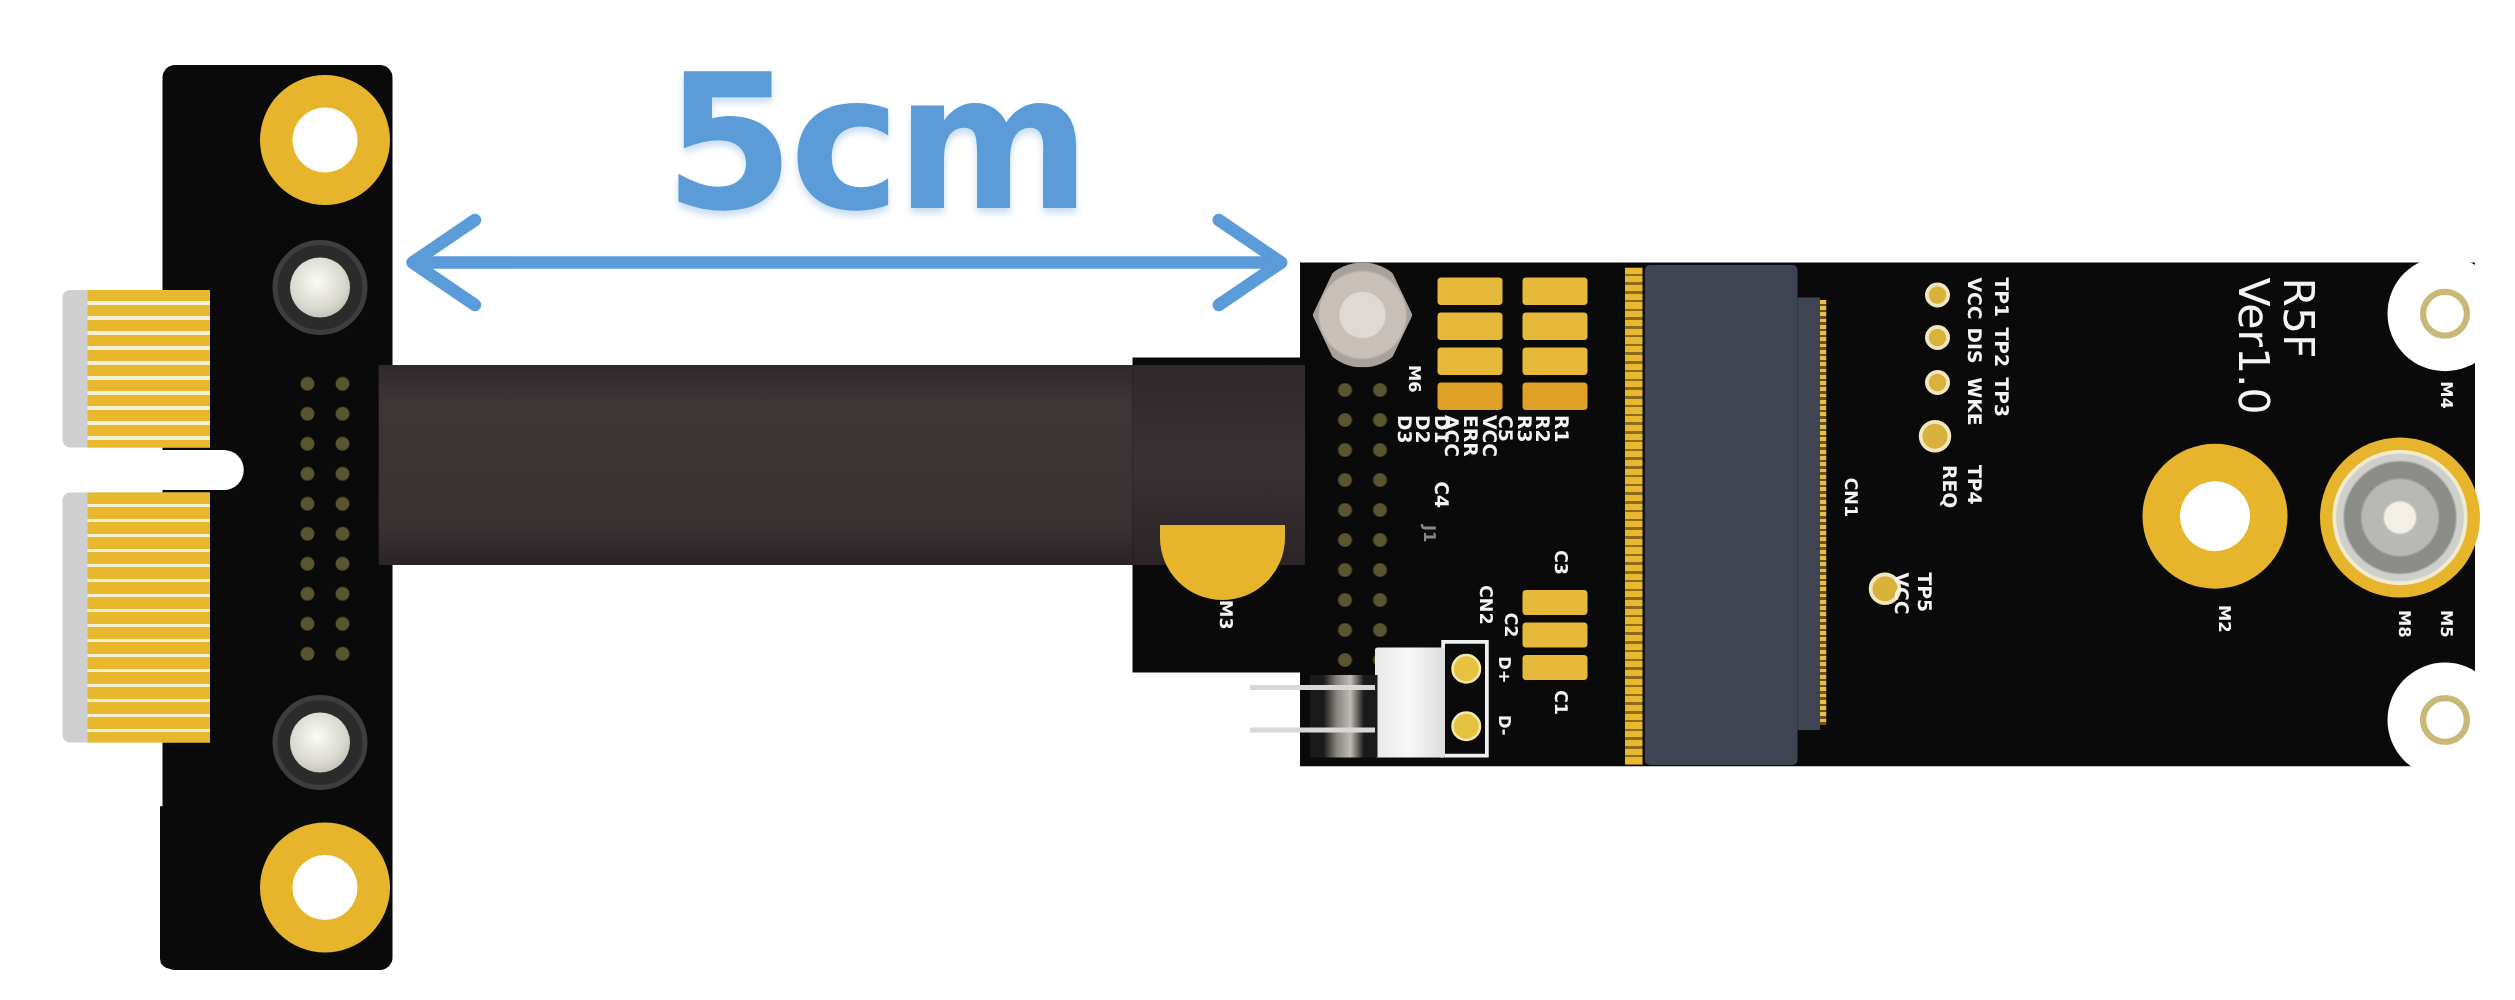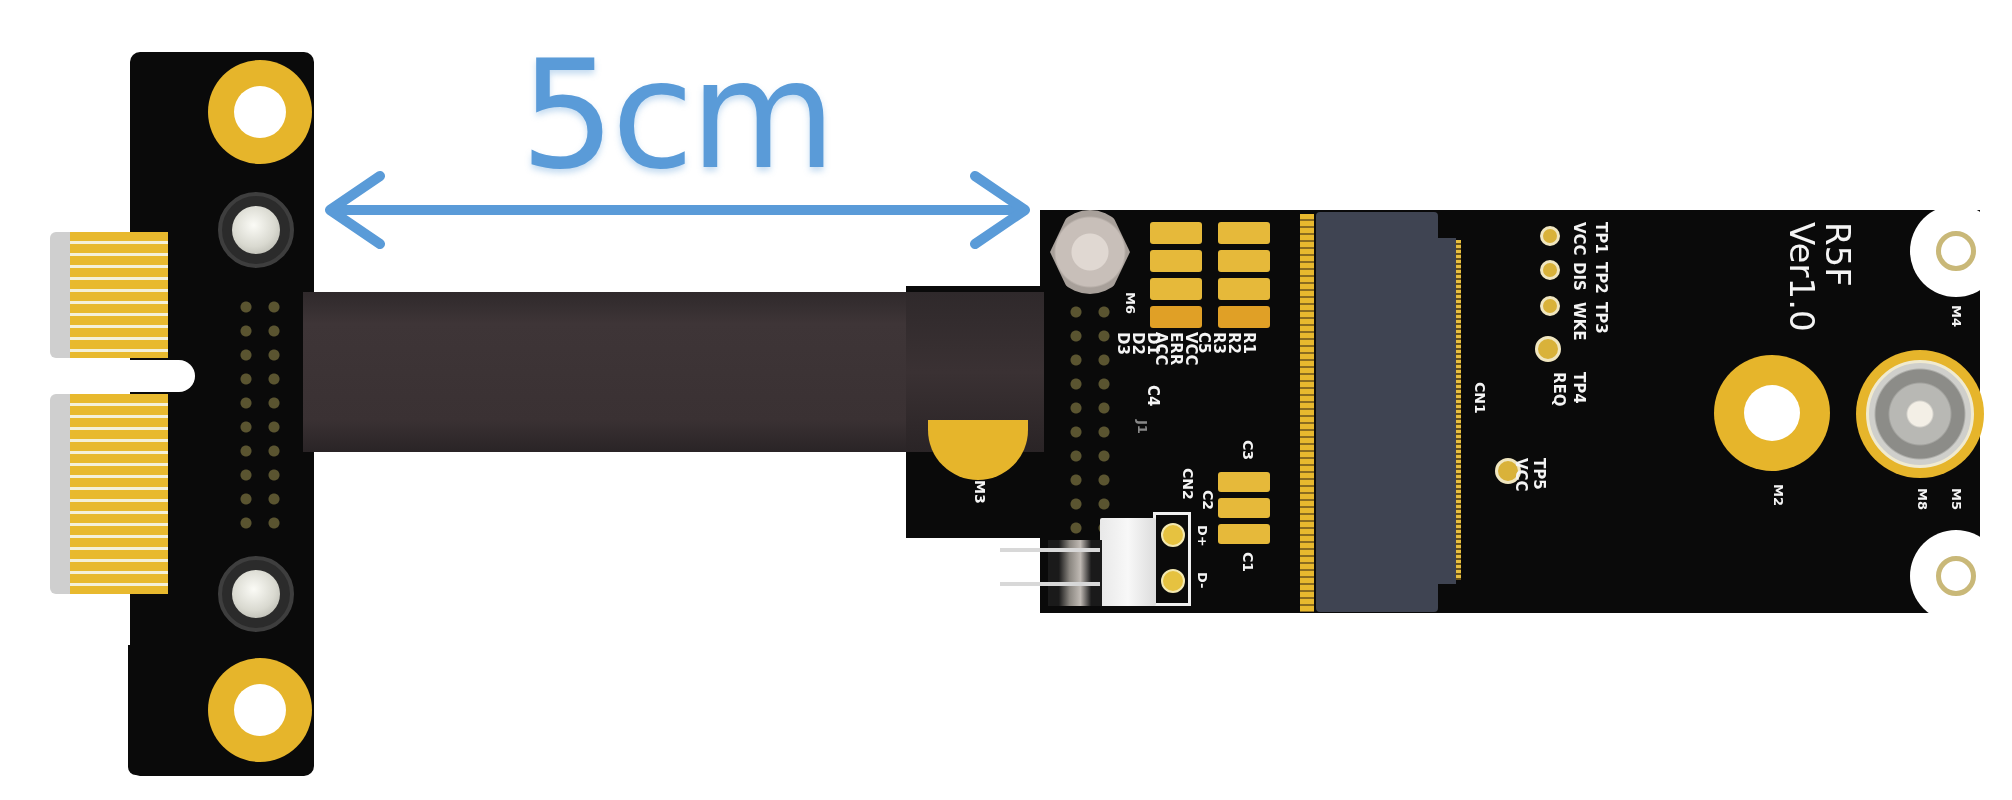--- a/index.html
+++ b/index.html
@@ -7,21 +7,21 @@
   .abs{position:absolute;}
   .pcb{background:#0a0a0a;}
   .ring{position:absolute;border-radius:50%;box-sizing:border-box;}
   .silk{position:absolute;color:#f4f4f4;font-family:"DejaVu Sans",sans-serif;font-weight:bold;white-space:nowrap;transform-origin:left top;transform:rotate(90deg);}
   .pad{position:absolute;background:#e6b93a;border-radius:3px;}
   .tp{position:absolute;width:20px;height:20px;border-radius:50%;background:#d9b23a;border:3px solid #f0e6c0;box-sizing:border-box;}
 </style>
 </head>
 <body>
 
-<div class="abs" style="left:520px;top:40px;width:360px;text-align:left;font-size:150px;font-weight:normal;color:#5a9bd8;font-family:'DejaVu Sans',sans-serif;line-height:150px;letter-spacing:-4px;text-shadow:0 4px 6px rgba(90,155,216,0.35);">5cm</div>
+<div class="abs" style="left:520px;top:40px;width:360px;text-align:center;font-size:150px;font-weight:bold;color:#5a9bd8;font-family:'DejaVu Sans',sans-serif;line-height:150px;letter-spacing:-4px;text-shadow:0 4px 6px rgba(90,155,216,0.35);">5cm</div>
 
 <svg class="abs" style="left:320px;top:170px;" width="715" height="80" viewBox="0 0 715 80">
   <line x1="12" y1="40" x2="703" y2="40" stroke="#5a9bd8" stroke-width="10" stroke-linecap="round"></line>
   <polyline points="60,6 10,40 60,74" fill="none" stroke="#5a9bd8" stroke-width="10" stroke-linecap="round" stroke-linejoin="round"></polyline>
   <polyline points="655,6 705,40 655,74" fill="none" stroke="#5a9bd8" stroke-width="10" stroke-linecap="round" stroke-linejoin="round"></polyline>
 </svg>
 
 <div>
 
   <div class="abs pcb" style="left:130px;top:52px;width:184px;height:724px;border-radius:10px;"></div>

